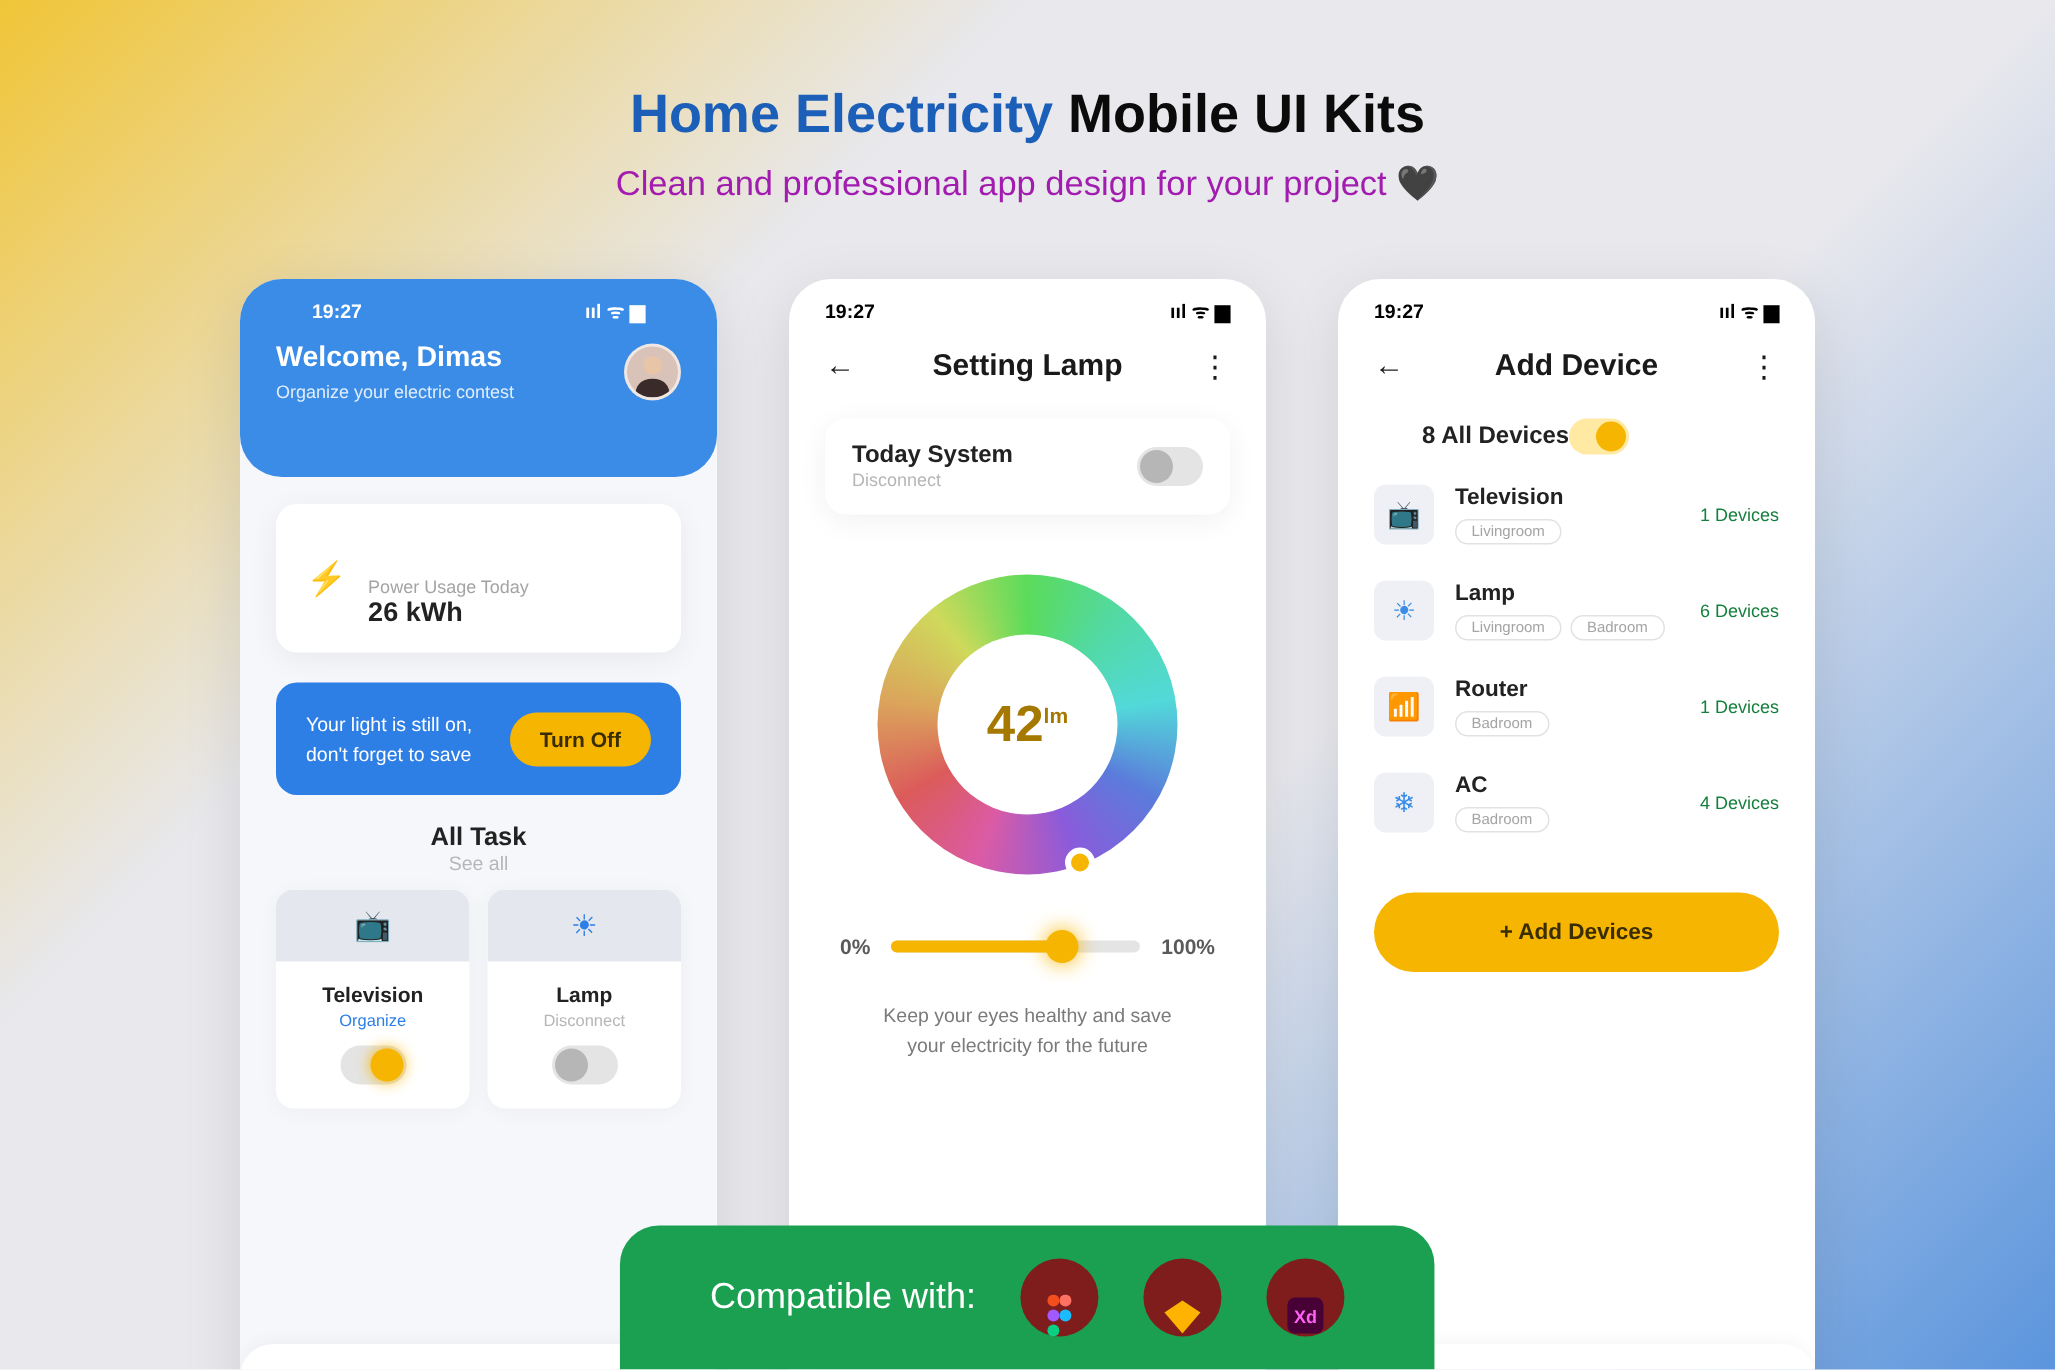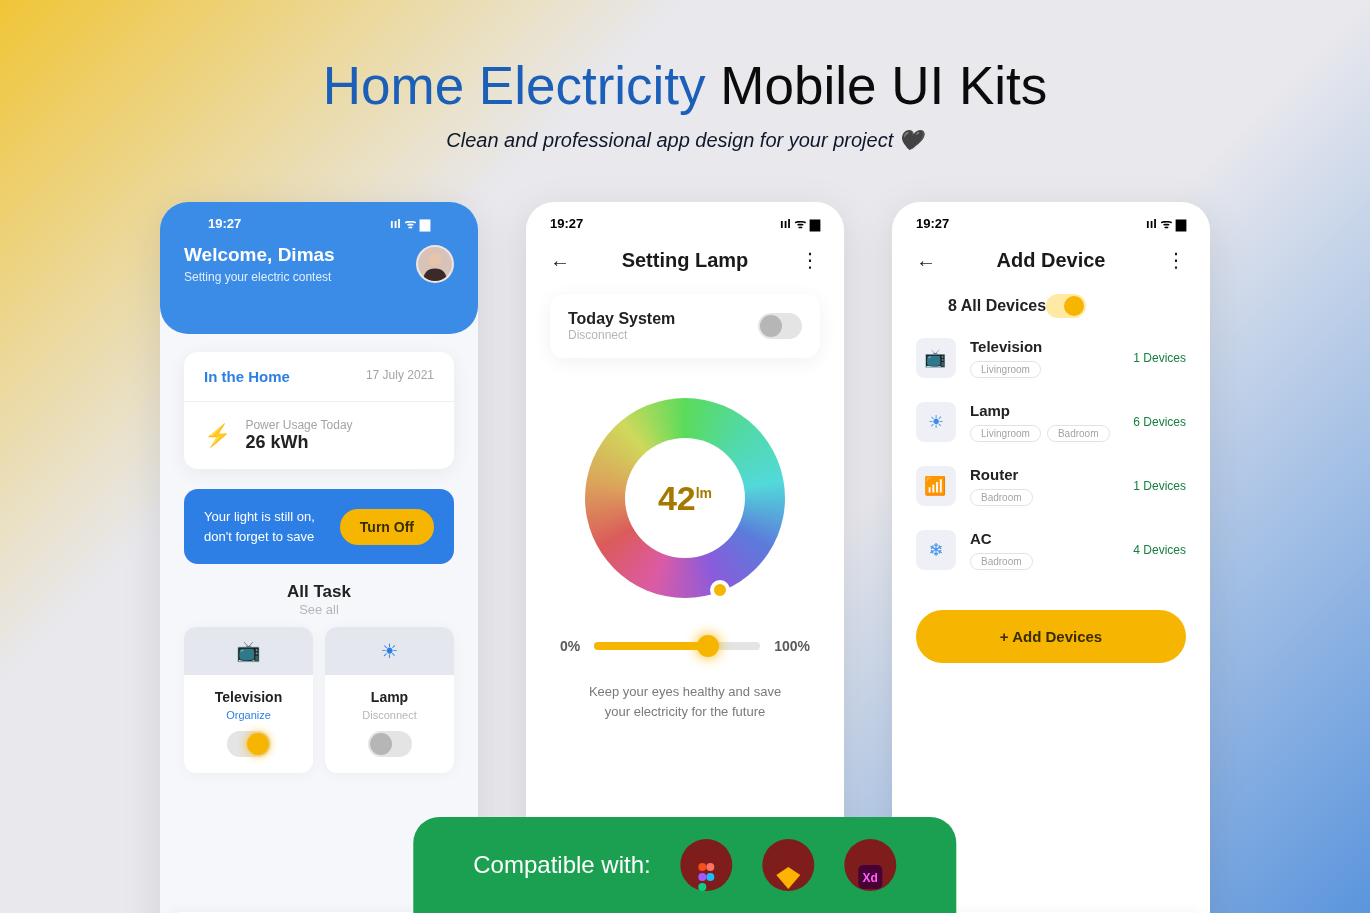--- a/index.html
+++ b/index.html
@@ -1,20 +1,20 @@
 <!DOCTYPE html>
 <html><head>
 <meta charset="utf-8">
 <style>
   * { margin: 0; padding: 0; box-sizing: border-box; font-family: -apple-system, BlinkMacSystemFont, 'Segoe UI', sans-serif; }
   body { width: 1370px; height: 913px; background: linear-gradient(135deg, #F0C537 0%, #E8E8ED 30%, #E8E8ED 60%, #5B95DD 100%); overflow: hidden; position: relative; }
   .header { text-align: center; padding-top: 55px; }
-  .header h1 { font-size: 53px; font-weight: 400; color: #0B0B0B; }
+  .header h1 { font-size: 36px; font-weight: 700; color: #0B0B0B; }
   .header h1 .blue { color: #1C5FB8; }
-  .header p { font-size: 20px; color: #0f172a; margin-top: 12px; font-style: italic; }
+  .header p { font-size: 23px; color: #a21caf; margin-top: 12px; }
   .screens { display: flex; justify-content: center; gap: 48px; margin-top: 50px; }
   .phone { width: 318px; height: 768px; background: #F6F7FB; border-radius: 28px; overflow: hidden; box-shadow: 0 10px 40px rgba(0,0,0,0.1); position: relative; }
   .phone.white { background: #fff; }
   .statusbar { display: flex; justify-content: space-between; align-items: center; padding: 12px 24px 6px; font-size: 13px; font-weight: 600; }
   .statusbar.light { color: #fff; }
   .statusbar.dark { color: #000; }
   .status-icons { display: flex; gap: 4px; align-items: center; }
   
   .hero { background: #3A8CE6; padding: 0 24px 50px; color: #fff; border-radius: 0 0 28px 28px; position: relative; }
   .hero-row { display: flex; justify-content: space-between; align-items: center; padding-top: 6px; }
@@ -22,21 +22,21 @@
   .hero .sub { font-size: 12px; opacity: 0.85; margin-top: 4px; }
   .avatar { width: 38px; height: 38px; border-radius: 50%; background: #D9C2B8; border: 2px solid rgba(255,255,255,0.6); overflow: hidden; }
   .avatar svg { width: 100%; height: 100%; }
   .card { background: #fff; border-radius: 14px; box-shadow: 0 4px 20px rgba(0,0,0,0.06); }
   .info-card { margin: 18px 24px -40px; position: relative; z-index: 2; padding: 0; }
   .info-top { display: flex; justify-content: space-between; padding: 16px 20px; border-bottom: 1px solid #EEE; }
   .info-top .label { color: #2D7FE5; font-weight: 700; font-size: 15px; }
   .info-top .date { color: #A4A4A4; font-size: 12px; }
   .info-bottom { display: flex; gap: 14px; padding: 16px 20px; align-items: center; }
   .bolt { color: #F6B500; font-size: 22px; }
-  .usage-label { color: #A4A4A4; font-size: 12px; }
+  .usage-label { color: #A4A4A4; font-size: 12px; margin-top: 32px; }
   .usage-value { font-weight: 700; font-size: 18px; color: #222; }
   .alert-card { background: #2D7FE5; margin: 60px 24px 0; padding: 18px 20px; border-radius: 14px; display: flex; justify-content: space-between; align-items: center; }
   .alert-text { color: #fff; font-size: 13px; line-height: 1.5; }
   .pill-btn { background: #F6B500; color: #3A2D00; font-weight: 700; padding: 10px 20px; border-radius: 22px; font-size: 14px; }
   .section-row { display: flex; justify-content: space-between; align-items: center; padding: 18px 24px 10px; flex-direction: column; }
   .section-title { font-weight: 700; font-size: 17px; color: #222; }
   .see-all { color: #B6B6B6; font-size: 13px; }
   .tasks { display: flex; gap: 12px; padding: 0 24px; }
   .task-card { flex: 1; background: #fff; border-radius: 12px; box-shadow: 0 2px 14px rgba(0,0,0,0.04); overflow: hidden; }
   .task-icon { background: #E4E7ED; height: 48px; display: flex; align-items: center; justify-content: center; color: #2D7FE5; font-size: 20px; }
@@ -99,35 +99,31 @@
 
   <div class="phone">
     <div class="hero">
       <div class="statusbar light">
         <span>19:27</span>
         <div class="status-icons">ııl ᯤ ▆</div>
       </div>
       <div class="hero-row">
         <div>
           <h2>Welcome, Dimas</h2>
-          <div class="sub">Setting your electric contest</div>
+          <div class="sub">Organize your electric contest</div>
         </div>
         <div class="avatar">
           <svg viewBox="0 0 38 38">
               <circle cx="19" cy="14" r="7" fill="#E8C4A8"></circle>
               <path d="M6 38 Q6 24 19 24 Q32 24 32 38" fill="#3A2A2A"></path>
             </svg>
         </div>
       </div>
     </div>
     <div class="card info-card">
-      <div class="info-top">
-        <span class="label">In the Home</span>
-        <span class="date">17 July 2021</span>
-      </div>
       <div class="info-bottom">
         <span class="bolt">⚡</span>
         <div>
           <div class="usage-label">Power Usage Today</div>
           <div class="usage-value">26 kWh</div>
         </div>
       </div>
     </div>
     <div class="alert-card">
       <div class="alert-text"><span>Your light is still on,</span><br><span>don't forget to save</span></div>

